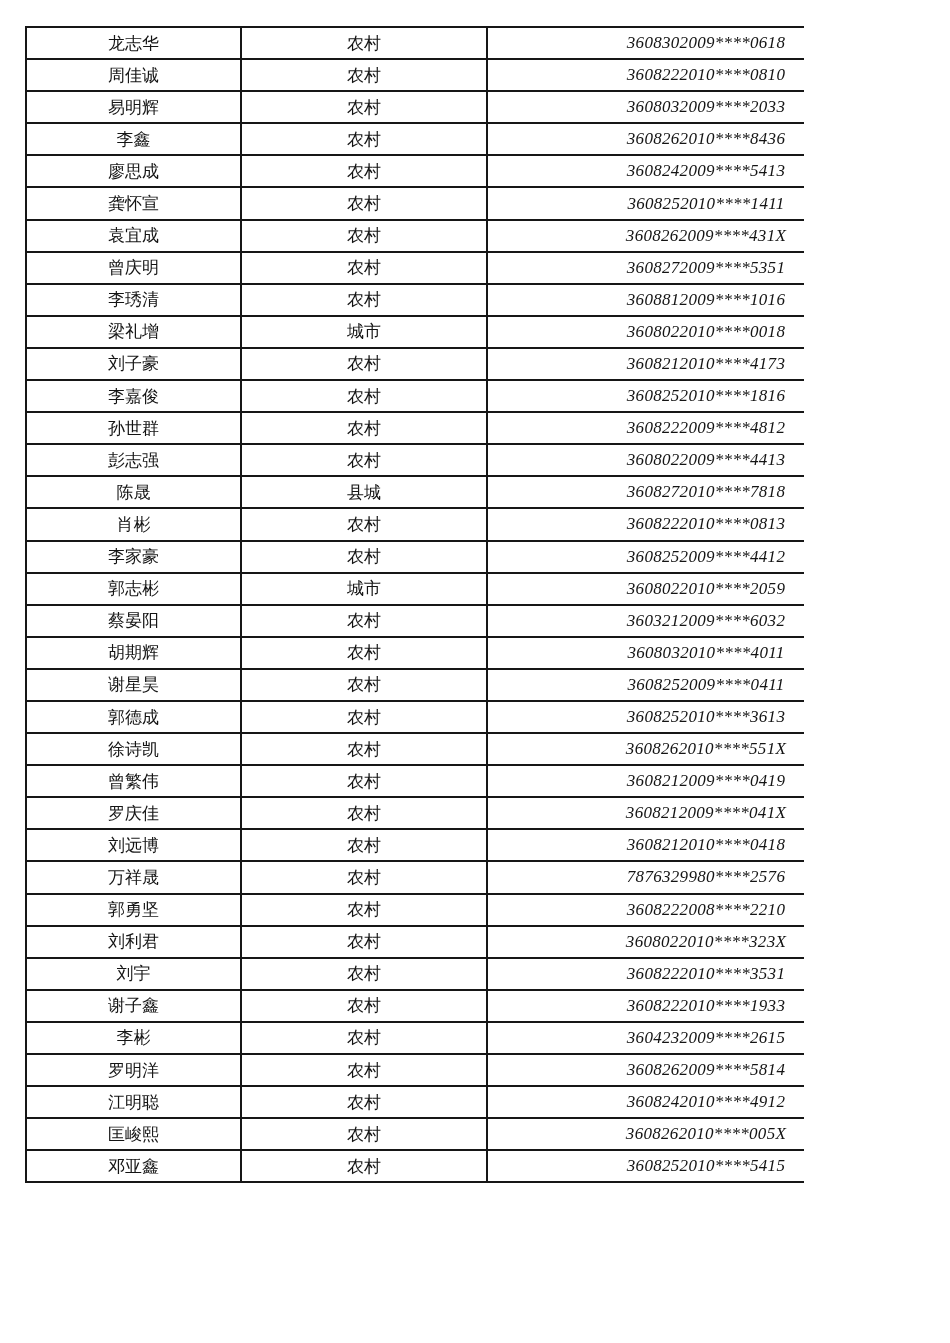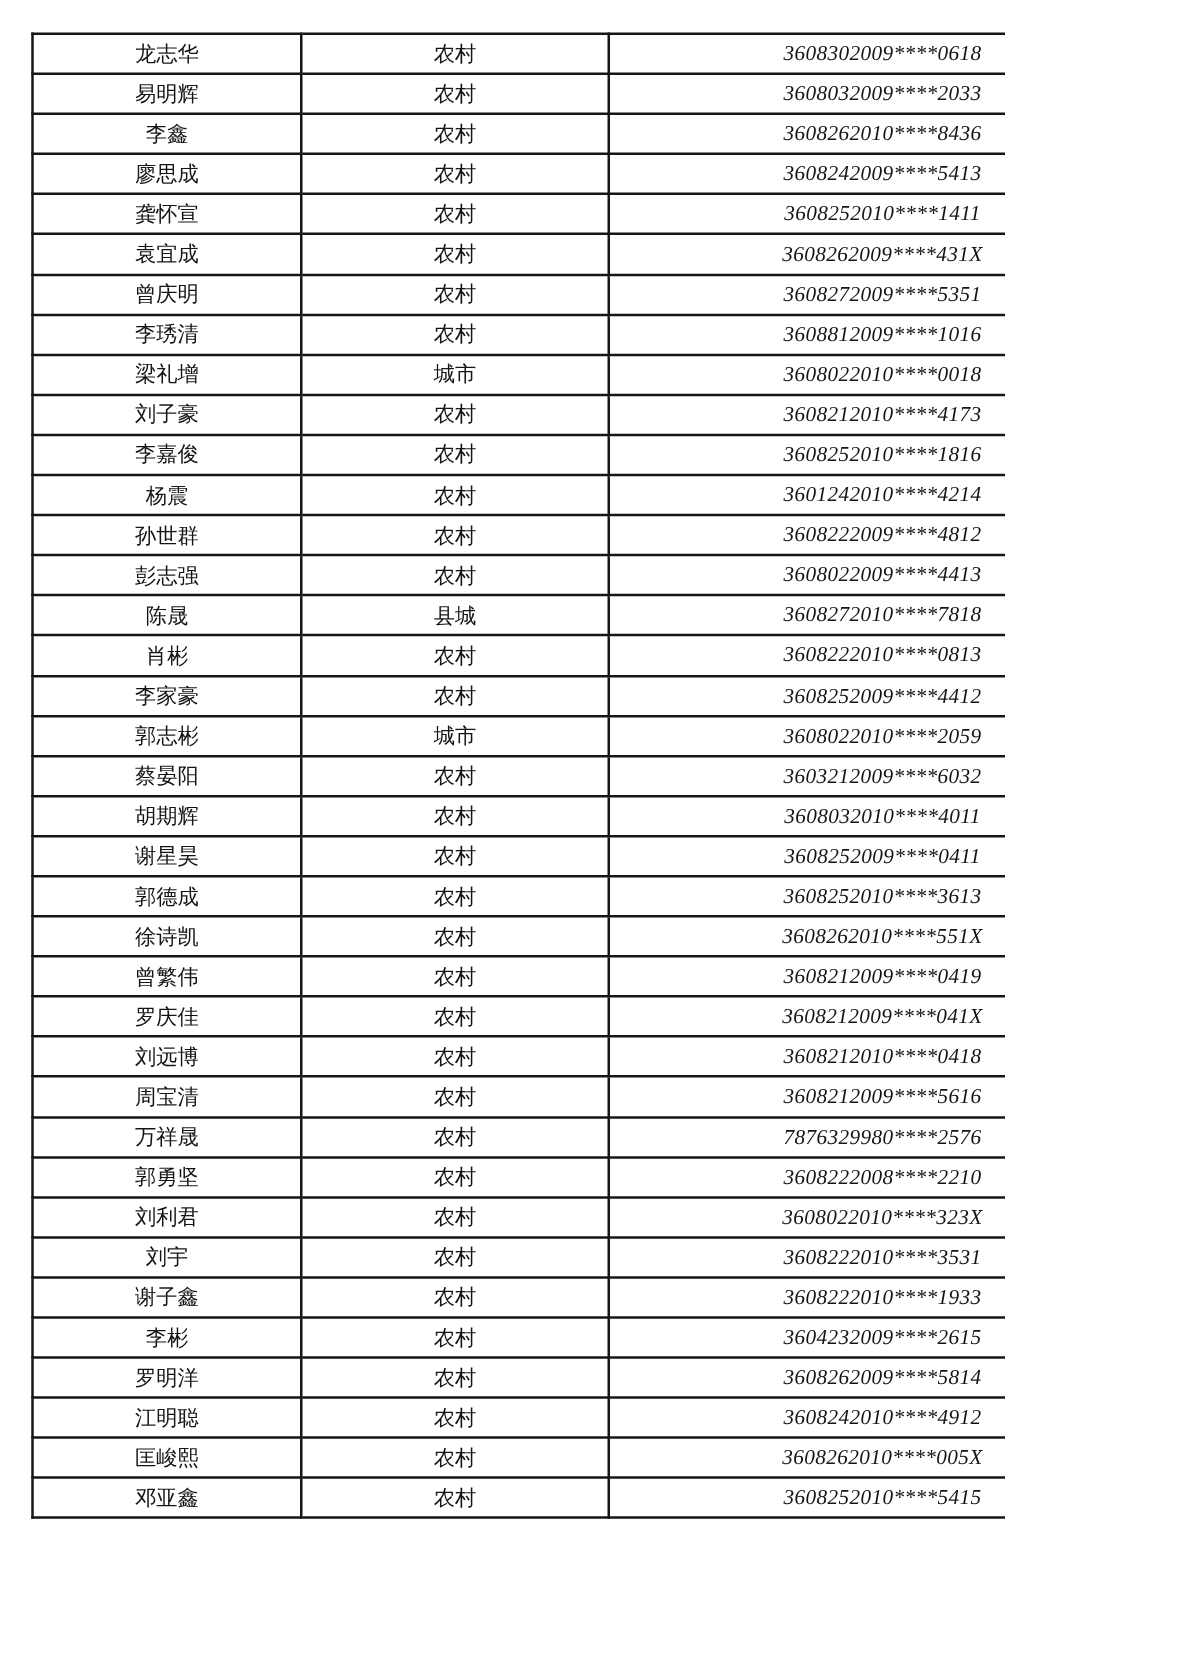--- a/index.html
+++ b/index.html
@@ -53,20 +53,25 @@
       <col class="col-residence">
       <col class="col-id">
     </colgroup>
     <tbody>
         <tr>
           <td>龙志华</td>
           <td>农村</td>
           <td class="id-cell">3608302009****0618</td>
         </tr>
         <tr>
+          <td>周佳诚</td>
+          <td>农村</td>
+          <td class="id-cell">3608222010****0810</td>
+        </tr>
+        <tr>
           <td>易明辉</td>
           <td>农村</td>
           <td class="id-cell">3608032009****2033</td>
         </tr>
         <tr>
           <td>李鑫</td>
           <td>农村</td>
           <td class="id-cell">3608262010****8436</td>
         </tr>
         <tr>
@@ -103,25 +108,20 @@
           <td>刘子豪</td>
           <td>农村</td>
           <td class="id-cell">3608212010****4173</td>
         </tr>
         <tr>
           <td>李嘉俊</td>
           <td>农村</td>
           <td class="id-cell">3608252010****1816</td>
         </tr>
         <tr>
-          <td>杨震</td>
-          <td>农村</td>
-          <td class="id-cell">3601242010****4214</td>
-        </tr>
-        <tr>
           <td>孙世群</td>
           <td>农村</td>
           <td class="id-cell">3608222009****4812</td>
         </tr>
         <tr>
           <td>彭志强</td>
           <td>农村</td>
           <td class="id-cell">3608022009****4413</td>
         </tr>
         <tr>
@@ -176,25 +176,20 @@
         </tr>
         <tr>
           <td>罗庆佳</td>
           <td>农村</td>
           <td class="id-cell">3608212009****041X</td>
         </tr>
         <tr>
           <td>刘远博</td>
           <td>农村</td>
           <td class="id-cell">3608212010****0418</td>
-        </tr>
-        <tr>
-          <td>周宝清</td>
-          <td>农村</td>
-          <td class="id-cell">3608212009****5616</td>
         </tr>
         <tr>
           <td>万祥晟</td>
           <td>农村</td>
           <td class="id-cell">7876329980****2576</td>
         </tr>
         <tr>
           <td>郭勇坚</td>
           <td>农村</td>
           <td class="id-cell">3608222008****2210</td>

